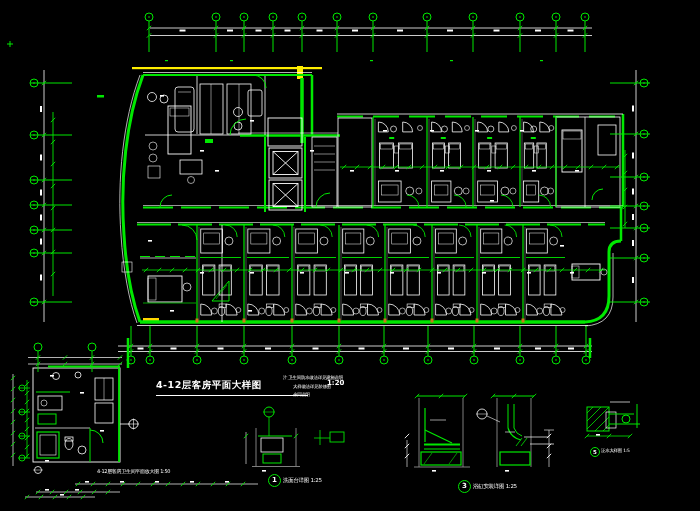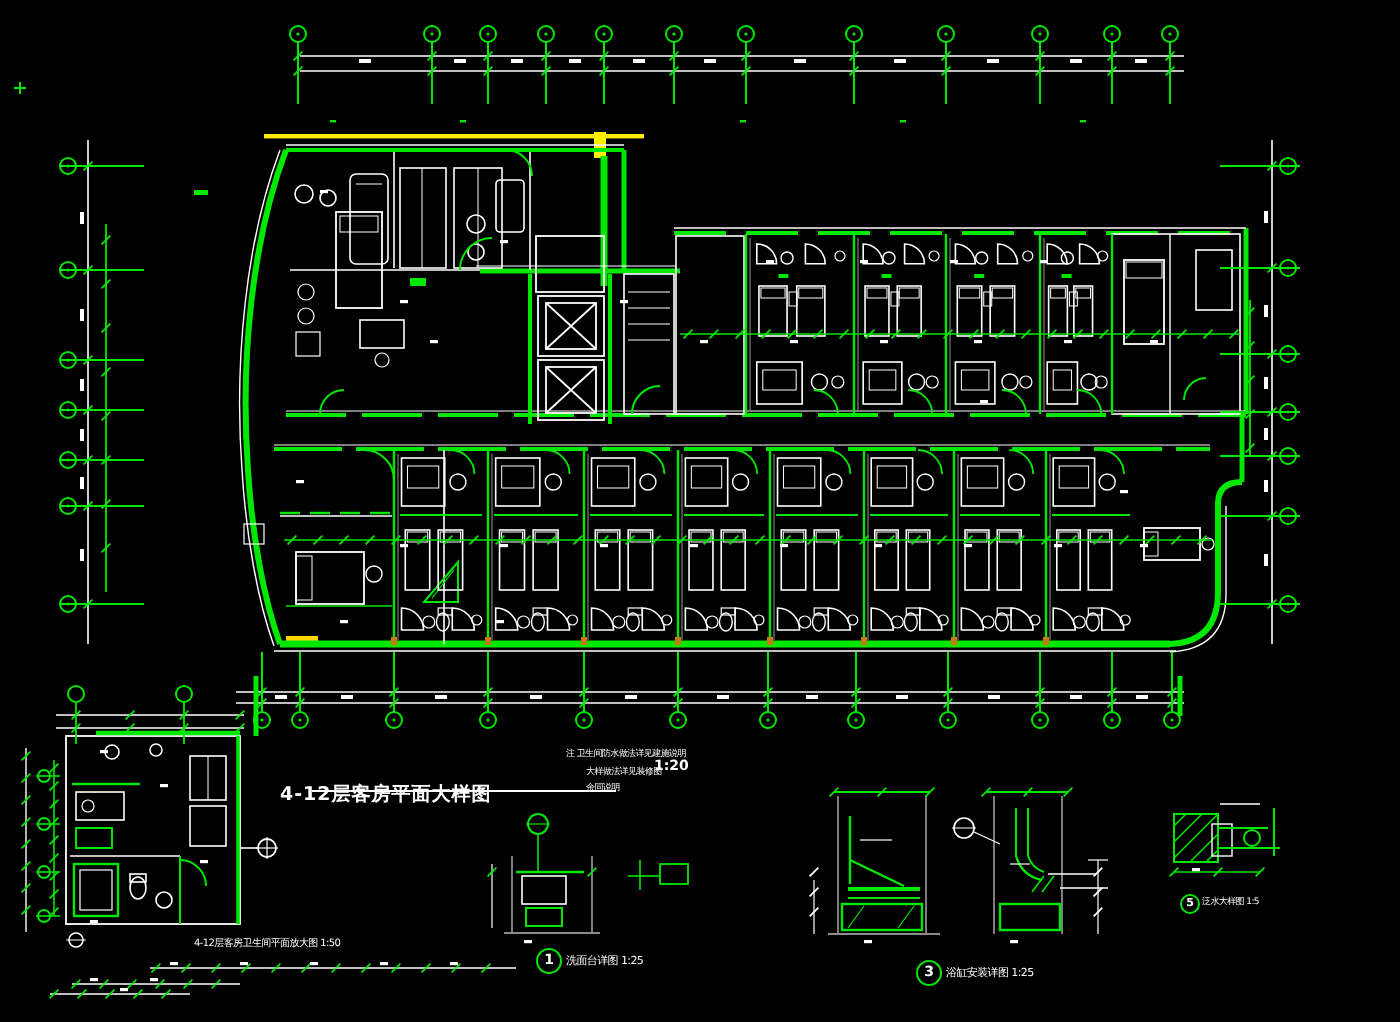--- a/index.html
+++ b/index.html
@@ -878,21 +878,21 @@
         <rect x="100" y="430" width="4" height="1.6" fill="#ffffff" stroke="none"></rect>
         <rect x="45" y="460" width="4" height="1.6" fill="#ffffff" stroke="none"></rect>
         <rect x="165" y="60" width="3" height="1.2" fill="#00e800" stroke="none"></rect>
         <rect x="230" y="60" width="3" height="1.2" fill="#00e800" stroke="none"></rect>
         <rect x="370" y="60" width="3" height="1.2" fill="#00e800" stroke="none"></rect>
         <rect x="450" y="60" width="3" height="1.2" fill="#00e800" stroke="none"></rect>
         <rect x="540" y="60" width="3" height="1.2" fill="#00e800" stroke="none"></rect>
       </g>
   </svg>
 
-  <div class="abs t-title" style="left:140px;top:379px;margin-top:12px;">4-12层客房平面大样图</div>
+  <div class="abs t-title" style="left:156px;top:379px;">4-12层客房平面大样图</div>
   <div class="underline" style="left:156px;top:395px;width:152px;"></div>
   <div class="abs t-scale" style="left:327px;top:379px;">1:20</div>
 
   <div class="abs t-note" style="left:283px;top:374px;">注 卫生间防水做法详见建施说明</div>
   <div class="abs t-note" style="left:293px;top:383px;">大样做法详见装修图</div>
   <div class="abs t-note" style="left:293px;top:391px;">余同说明</div>
 
   <div class="abs t-cap" style="left:97px;top:468px;">4-12层客房卫生间平面放大图 1:50</div>
 
   <span class="abs circ" style="left:268px;top:474px;">1</span>

